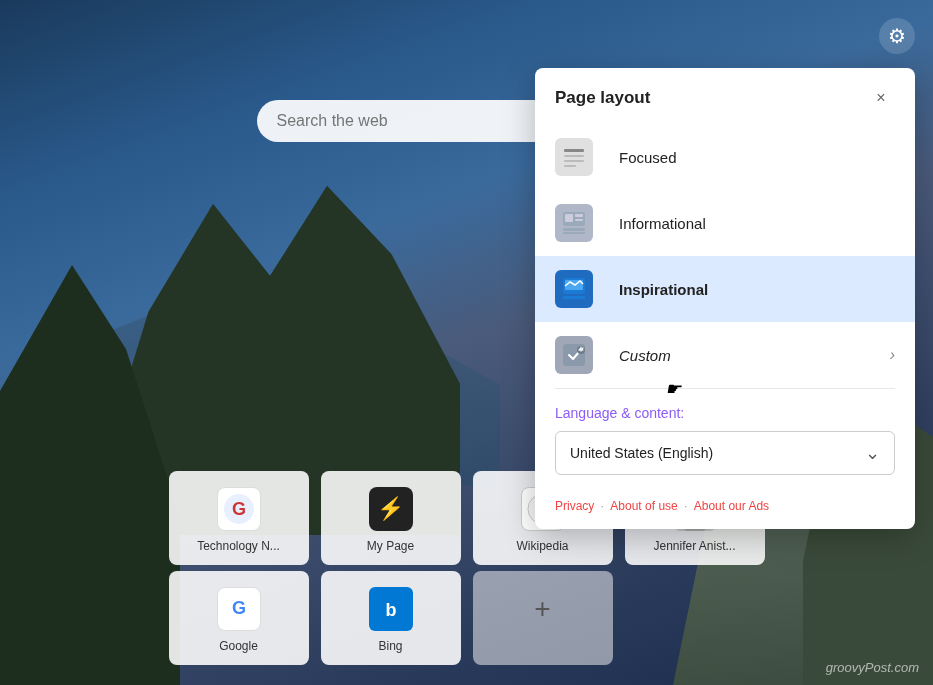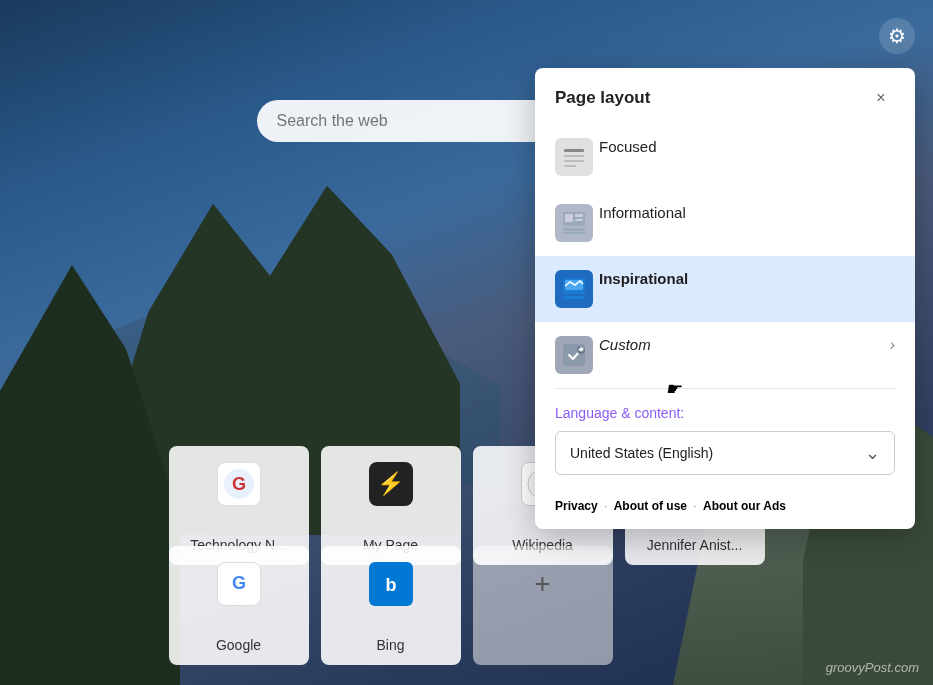--- a/index.html
+++ b/index.html
@@ -153,24 +153,23 @@
     .tile-icon {
       width: 44px;
       height: 44px;
       border-radius: 8px;
       display: flex;
       align-items: center;
       justify-content: center;
       font-size: 24px;
     }
     .tile-label {
-      font-size: 14px;
+      font-size: 12px;
       color: #333;
       text-align: right;
-      margin-top: 23px;
     }
 
     
     .tile-icon-g {
       background: white;
       border: 1px solid #ddd;
       font-size: 22px;
       font-weight: bold;
     }
     .tile-icon-arvig {
@@ -243,22 +242,22 @@
       align-items: center;
       justify-content: center;
       border-radius: 4px;
       cursor: pointer;
       font-size: 16px;
       color: #666;
     }
 
     .layout-option {
       display: flex;
-      align-items: flex-start;
-      gap: 6px;
+      align-items: center;
+      gap: 26px;
       padding: 14px 20px;
       cursor: pointer;
       transition: background 0.15s;
     }
     .layout-option.selected { background: #dbeafe; }
 
     .layout-icon {
       width: 38px;
       height: 38px;
       border-radius: 6px;
@@ -316,23 +315,22 @@
     .footer-links {
       padding: 12px 20px 16px;
       display: flex;
       align-items: center;
       gap: 6px;
       font-size: 12px;
       color: #666;
     }
     .footer-link {
       cursor: pointer;
-      color: #000000;
+      color: #ef4444;
       text-decoration: none;
-      font-weight: bold;
     }
     .footer-dot {
       color: #999;
     }
 
     
     .watermark {
       position: absolute;
       bottom: 10px;
       right: 14px;

